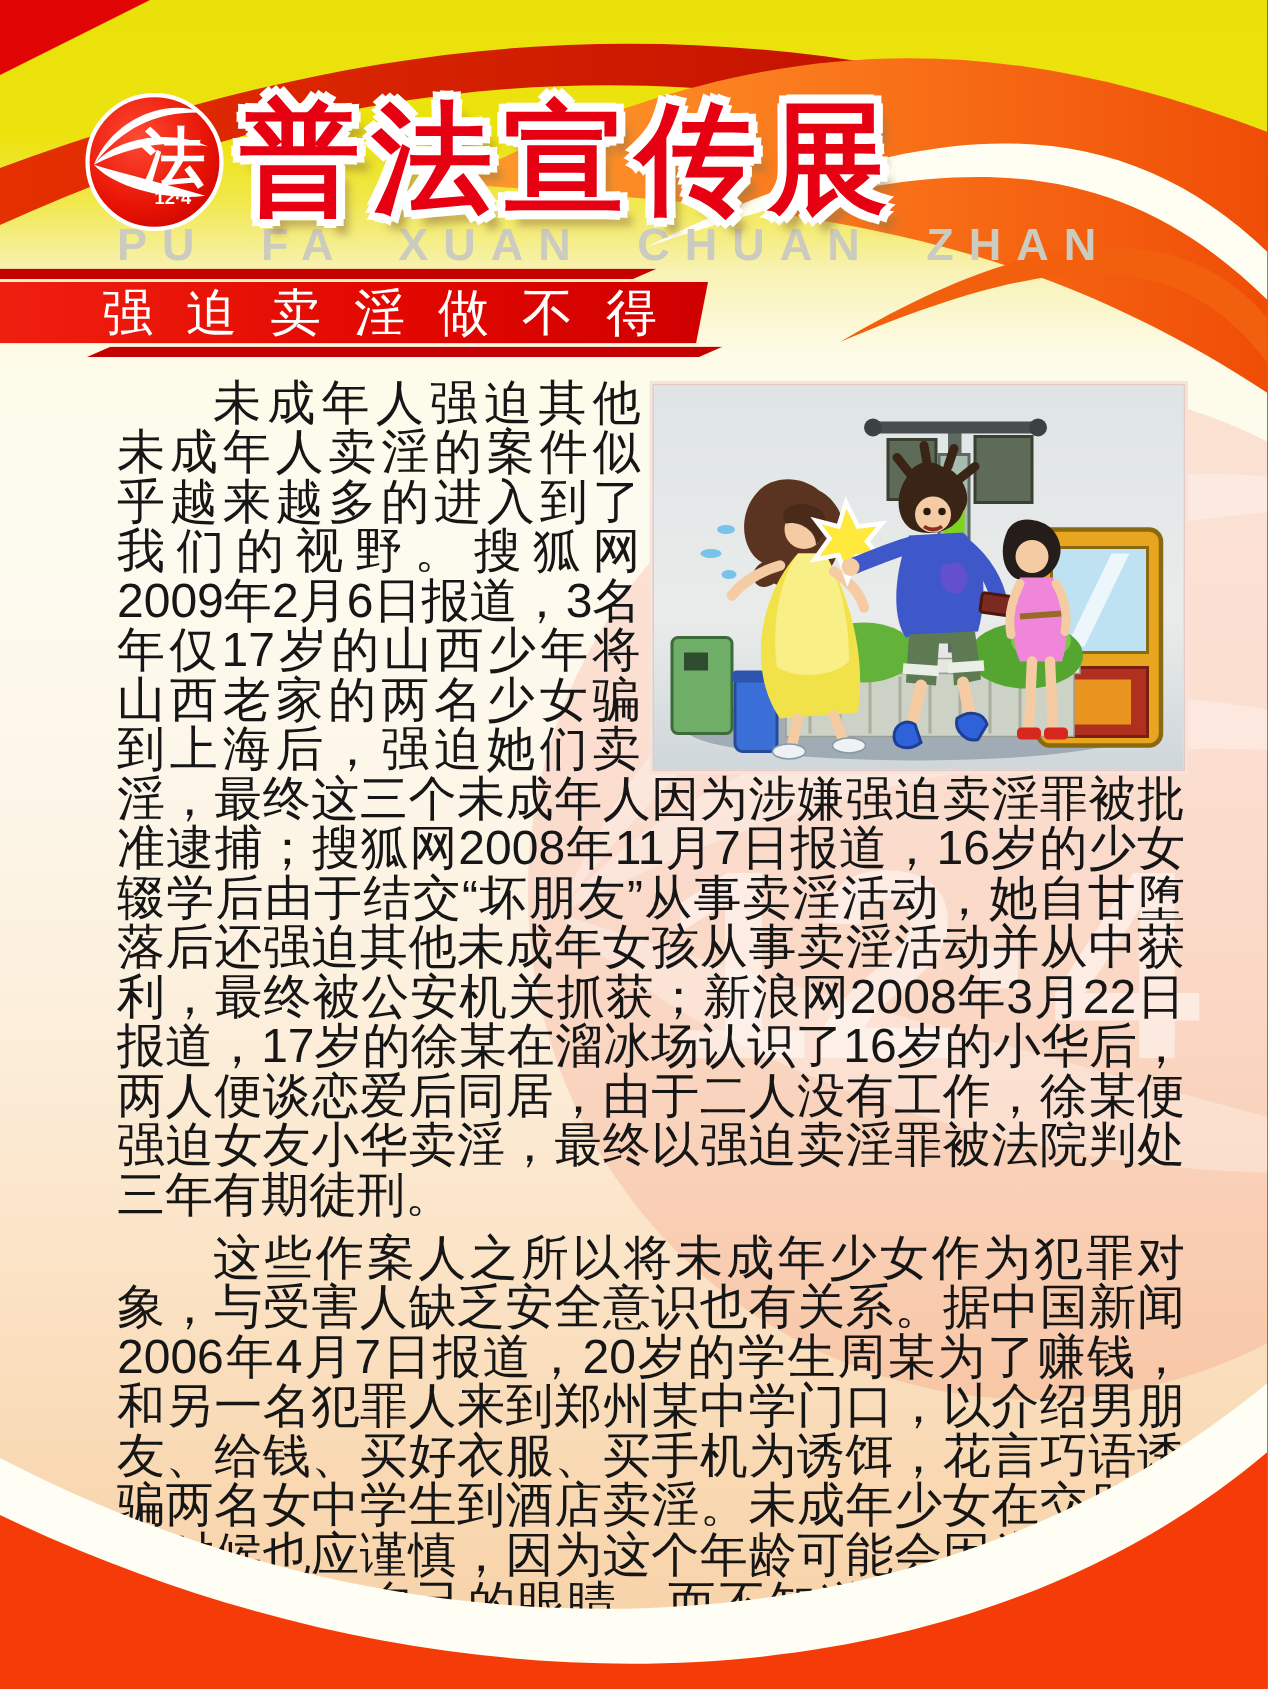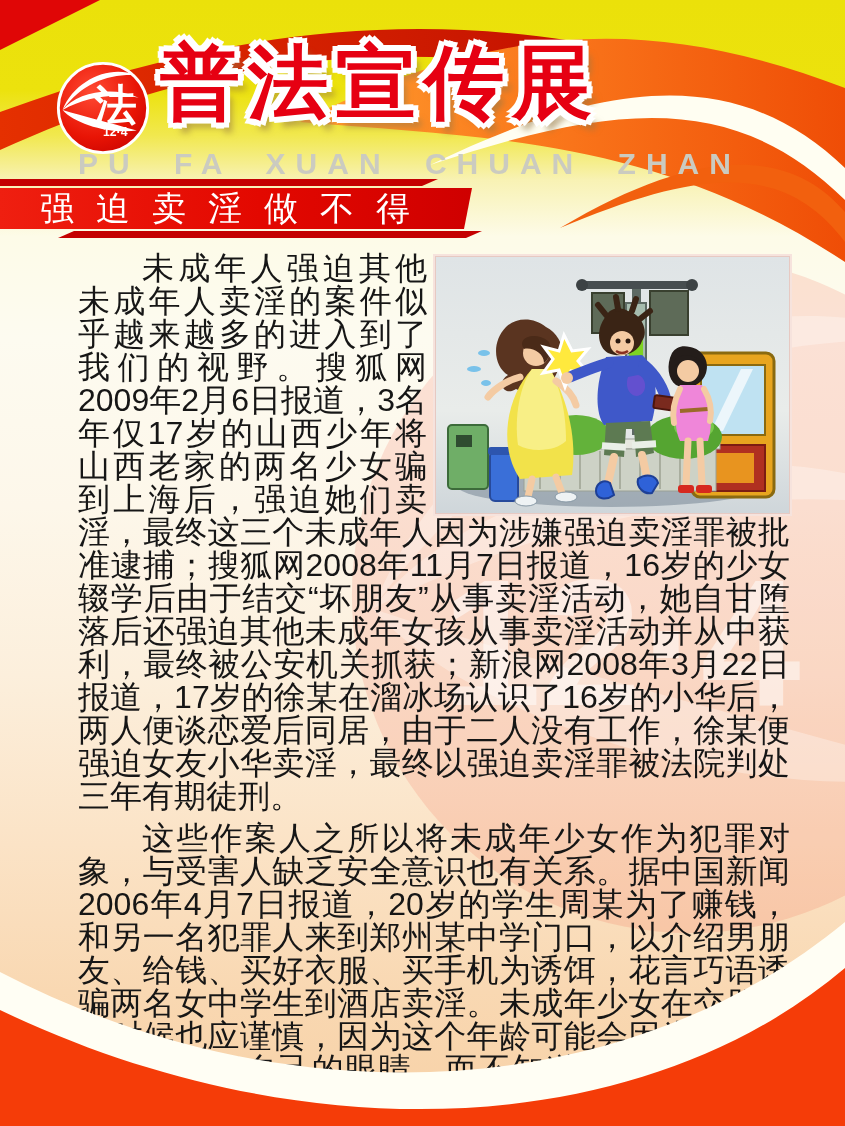--- a/index.html
+++ b/index.html
@@ -7,21 +7,21 @@
     position:relative;width:845px;height:1126px;overflow:hidden;margin:0 auto;
     font-family:"Liberation Sans","DejaVu Sans",sans-serif;
     background:linear-gradient(180deg,
       #ebe10a 0%, #ece20d 8%, #f1e84e 12%, #f8f2b4 16%, #fdfbe8 21%,
       #fdfbf0 30%, #fdf7ea 45%, #fcefdc 60%, #fbe3c6 75%, #f9d8b2 88%, #f7d1a6 100%);
   }
   svg{display:block;}
   .hdr-swoosh{position:absolute;left:0;top:0;z-index:1;pointer-events:none;}
   .logo{position:absolute;left:56px;top:61px;width:94px;height:94px;z-index:4;}
   .title{
-    position:absolute;left:160px;top:41px;z-index:3;
+    position:absolute;left:160px;top:64px;z-index:3;
     font-size:80px;line-height:1.05;font-weight:bold;letter-spacing:8px;color:#e60012;
     text-shadow:
       -5px -5px 0 #fff, 5px -5px 0 #fff, -5px 5px 0 #fff, 5px 5px 0 #fff,
       -6px 0 0 #fff, 6px 0 0 #fff, 0 -6px 0 #fff, 0 6px 0 #fff,
       8px 10px 6px rgba(150,120,70,.6);
     white-space:nowrap;
   }
   .pinyin{
     position:absolute;left:78px;top:147px;z-index:2;
     font-size:30px;font-weight:bold;letter-spacing:10px;word-spacing:16px;
@@ -32,21 +32,21 @@
     width:438px;height:7px;background:#c40000;
     clip-path:polygon(0 0,100% 0,calc(100% - 16px) 100%,0 100%);
   }
   .banner-main{
     margin-top:2px;width:472px;height:41px;
     background:linear-gradient(90deg,#ef1f10 0%,#e30800 55%,#cf0000 100%);
     display:flex;align-items:center;
     clip-path:polygon(0 0,100% 0,calc(100% - 8px) 100%,0 100%);
   }
   .banner-main span{
-    padding-left:40px;color:#ffffff;font-size:34px;letter-spacing:22px;white-space:nowrap;
+    padding-left:68px;color:#ffffff;font-size:34px;letter-spacing:22px;white-space:nowrap;
   }
   .banner-line-bottom{
     margin-top:2px;margin-left:58px;width:424px;height:7px;background:#c40000;
     clip-path:polygon(16px 0,100% 0,calc(100% - 16px) 100%,0 100%);
   }
   .watermark{position:absolute;left:345px;top:250px;z-index:1;pointer-events:none;}
   .article{
     position:absolute;left:78px;top:252px;width:712px;z-index:2;
     font-size:32px;line-height:33px;color:#161616;text-align:justify;
   }

